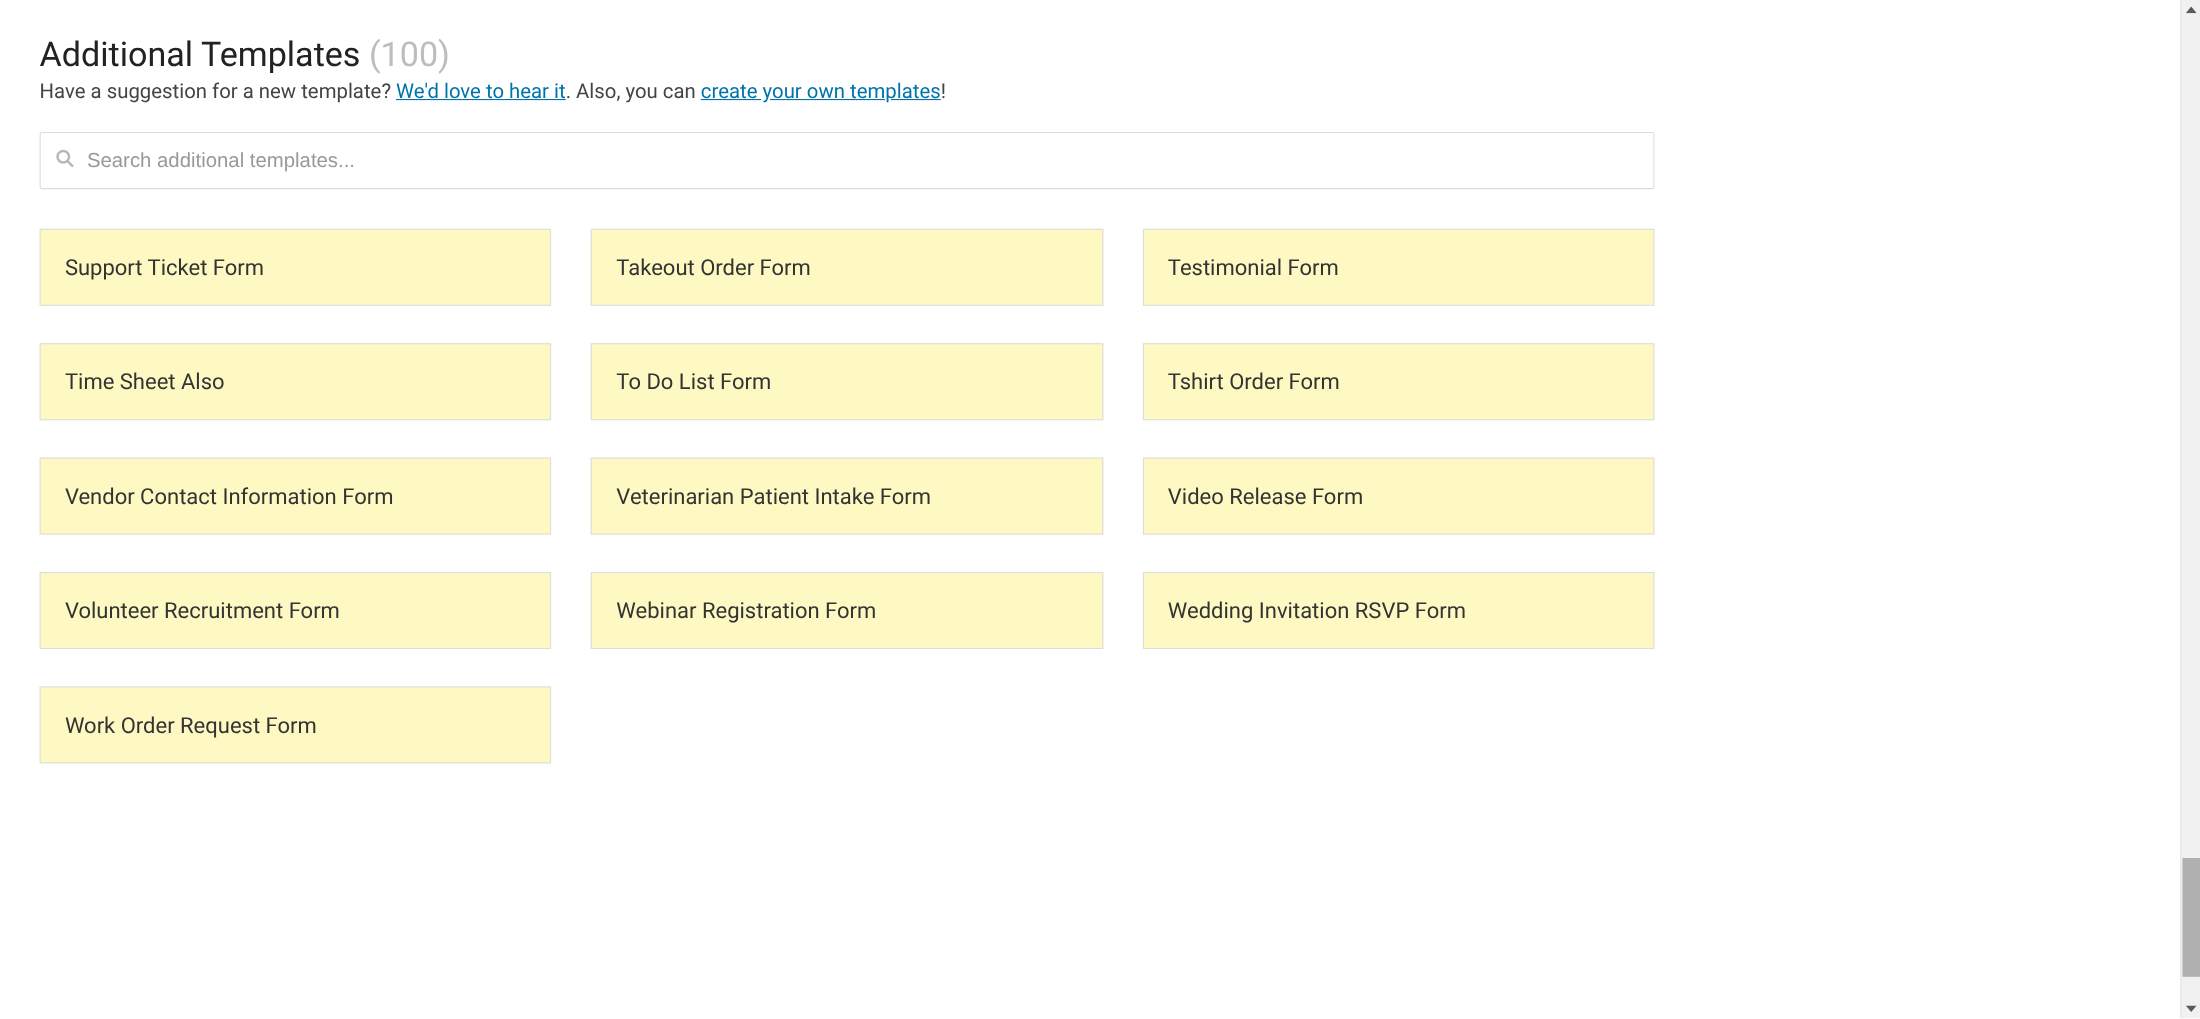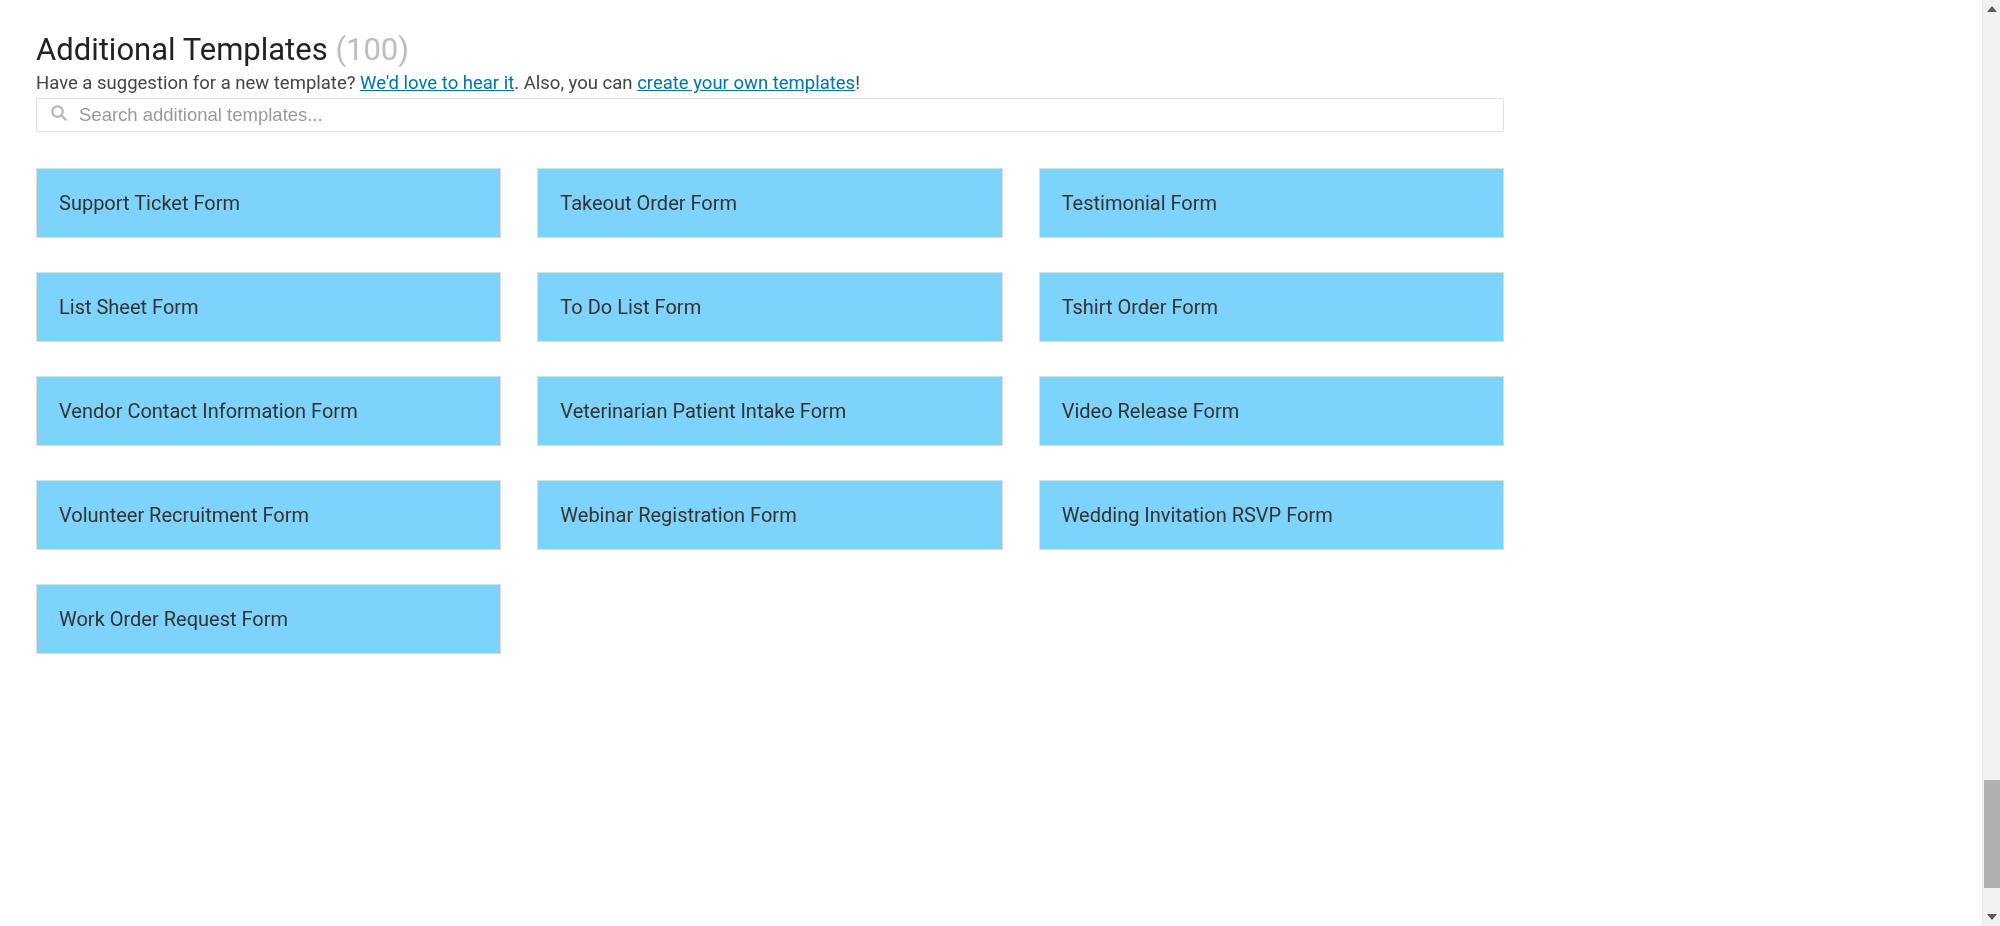--- a/index.html
+++ b/index.html
@@ -23,20 +23,21 @@
     margin-bottom: 0;
     line-height: 1.3;
   }
   .heading .count {
     color: #bdbdbd;
     font-weight: 400;
   }
   .subtext {
     font-size: 18.5px;
     color: #444;
+    margin-bottom: 22px;
     line-height: 1.5;
   }
   .subtext a {
     color: #0073aa;
     text-decoration: underline;
   }
   .search-wrap {
     position: relative;
     width: 100%;
     margin-bottom: 36px;
@@ -44,39 +45,39 @@
   .search-icon {
     position: absolute;
     left: 14px;
     top: 50%;
     transform: translateY(-50%);
     color: #b8b8b8;
     pointer-events: none;
   }
   .search-input {
     width: 100%;
-    height: 34px;
+    height: 52px;
     border: 1px solid #ddd;
     border-radius: 2px;
     padding: 0 14px 0 42px;
     font-size: 18.5px;
     color: #0369a1;
     outline: none;
   }
   .search-input::placeholder { color: #999; }
   .grid {
     display: grid;
     grid-template-columns: repeat(3, 1fr);
     column-gap: 36px;
     row-gap: 34px;
     width: 100%;
   }
   .card {
     border: 1px solid #ddd;
-    background: #7dd3fc;
+    background: #fef9c3;
     height: 70px;
     display: flex;
     align-items: center;
     padding: 0 22px;
     font-size: 20px;
     color: #333;
     cursor: pointer;
   }
 
   
@@ -141,21 +142,21 @@
       <div class="card">
         <span>Support Ticket Form</span>
       </div>
       <div class="card">
         <span>Takeout Order Form</span>
       </div>
       <div class="card">
         <span>Testimonial Form</span>
       </div>
       <div class="card">
-        <span>List Sheet Form</span>
+        <span>Time Sheet Also</span>
       </div>
       <div class="card">
         <span>To Do List Form</span>
       </div>
       <div class="card">
         <span>Tshirt Order Form</span>
       </div>
       <div class="card">
         <span>Vendor Contact Information Form</span>
       </div>

